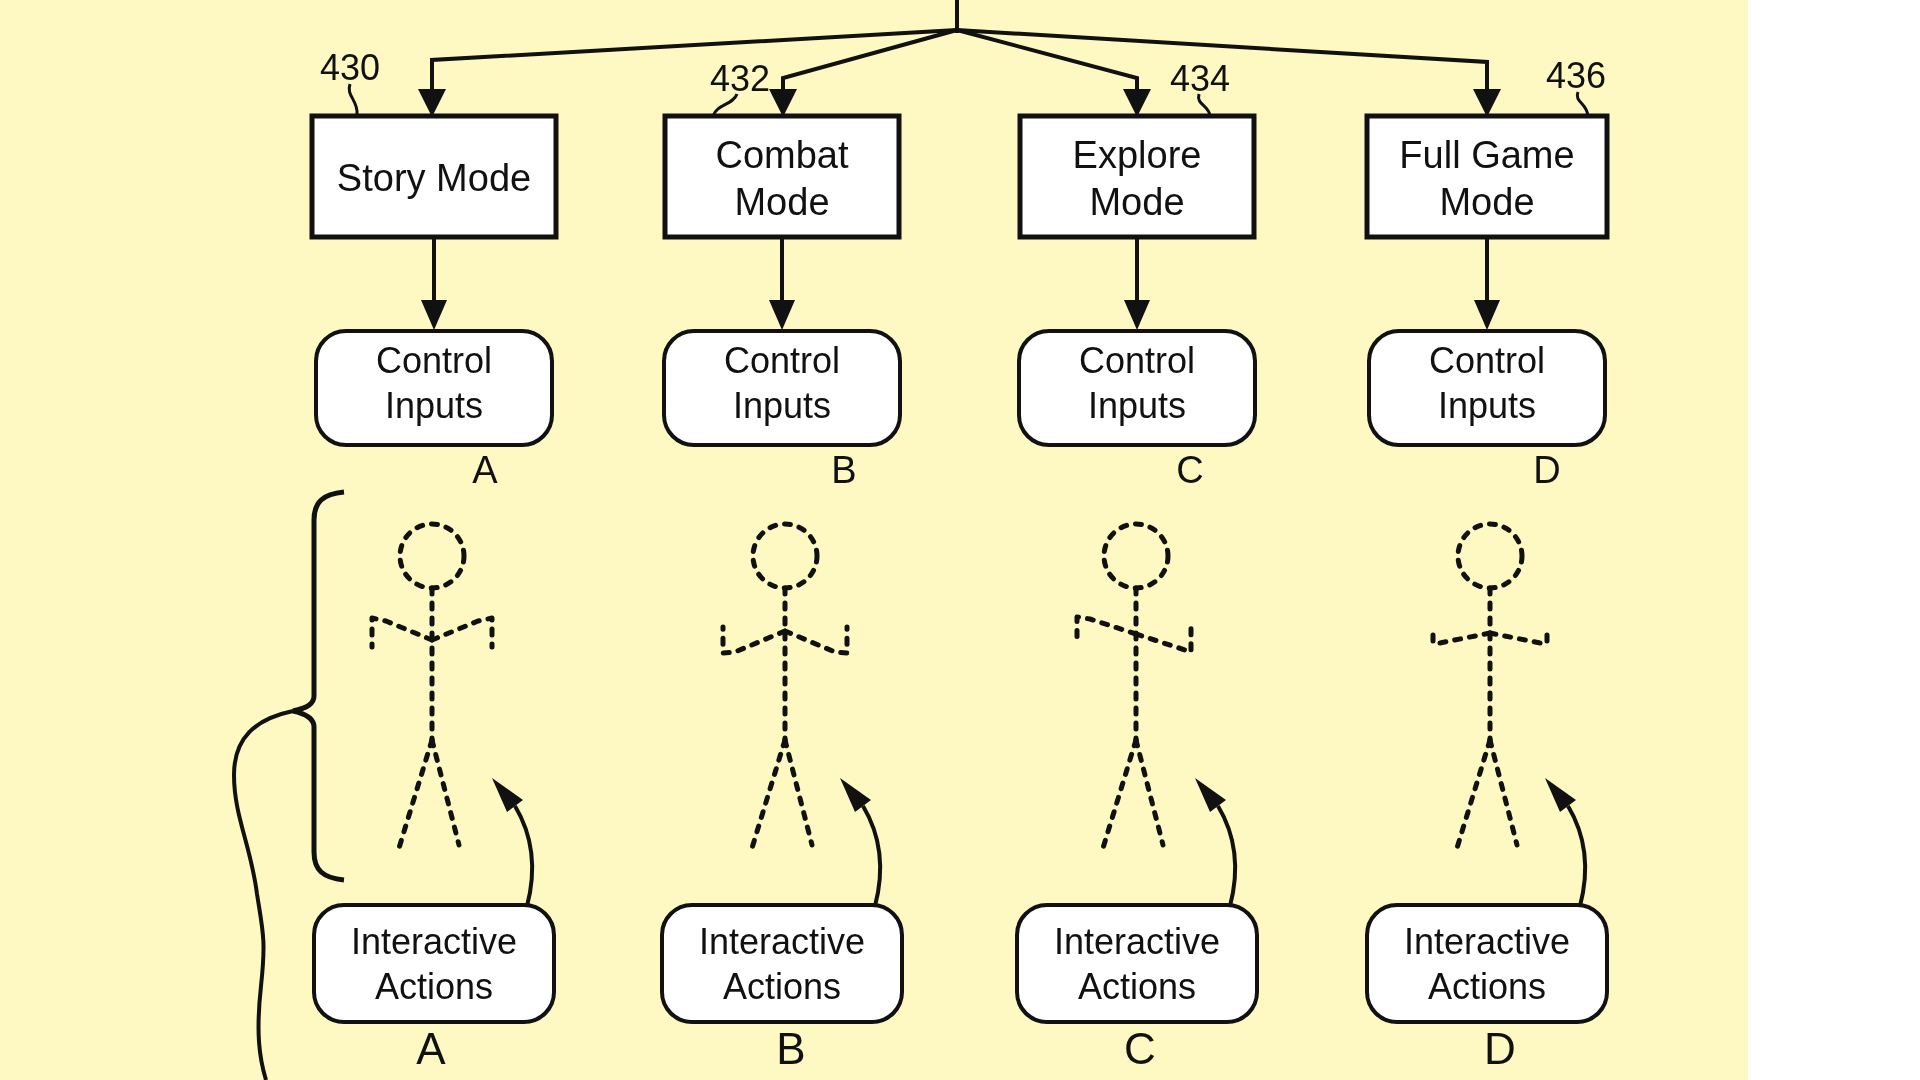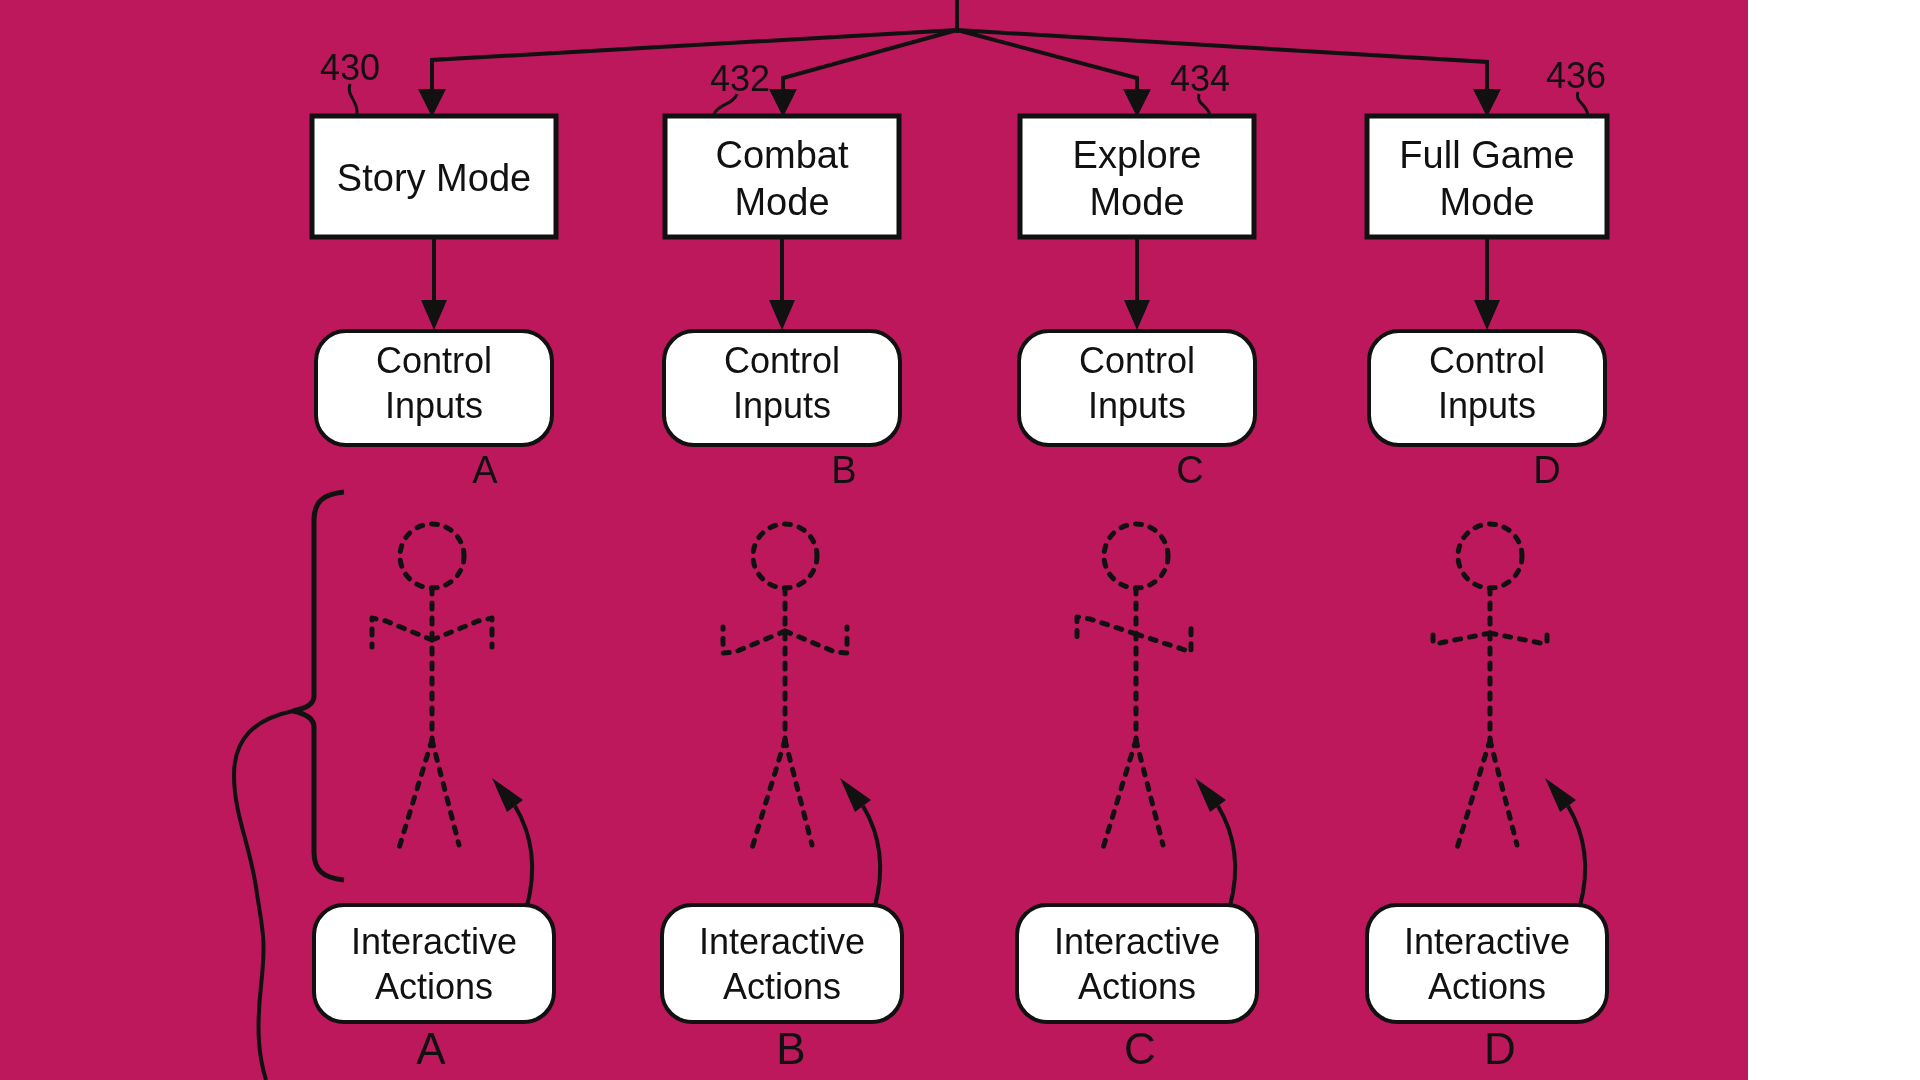--- a/index.html
+++ b/index.html
@@ -1,16 +1,16 @@
 <!DOCTYPE html>
 <html><head>
 <meta charset="utf-8">
 <style>
   html,body{margin:0;padding:0;background:#ffffff;}
-  .stage{position:relative;width:1748px;height:1080px;background:#be185d;overflow:hidden;}
+  .stage{position:relative;width:1748px;height:1080px;background:#fef9c3;overflow:hidden;}
   svg{display:block;}
   svg{--ink:#111111;}
   .ink-stroke{stroke:var(--ink);fill:none;}
   .ink-fill{fill:var(--ink);stroke:none;}
   .box{stroke:var(--ink);fill:#ffffff;}
   text{font-family:"Liberation Sans","DejaVu Sans",sans-serif;fill:var(--ink);}
   .dash{stroke:var(--ink);fill:none;stroke-linecap:round;stroke-linejoin:round;stroke-dasharray:6 9;}
 </style>
 </head>
 <body>

